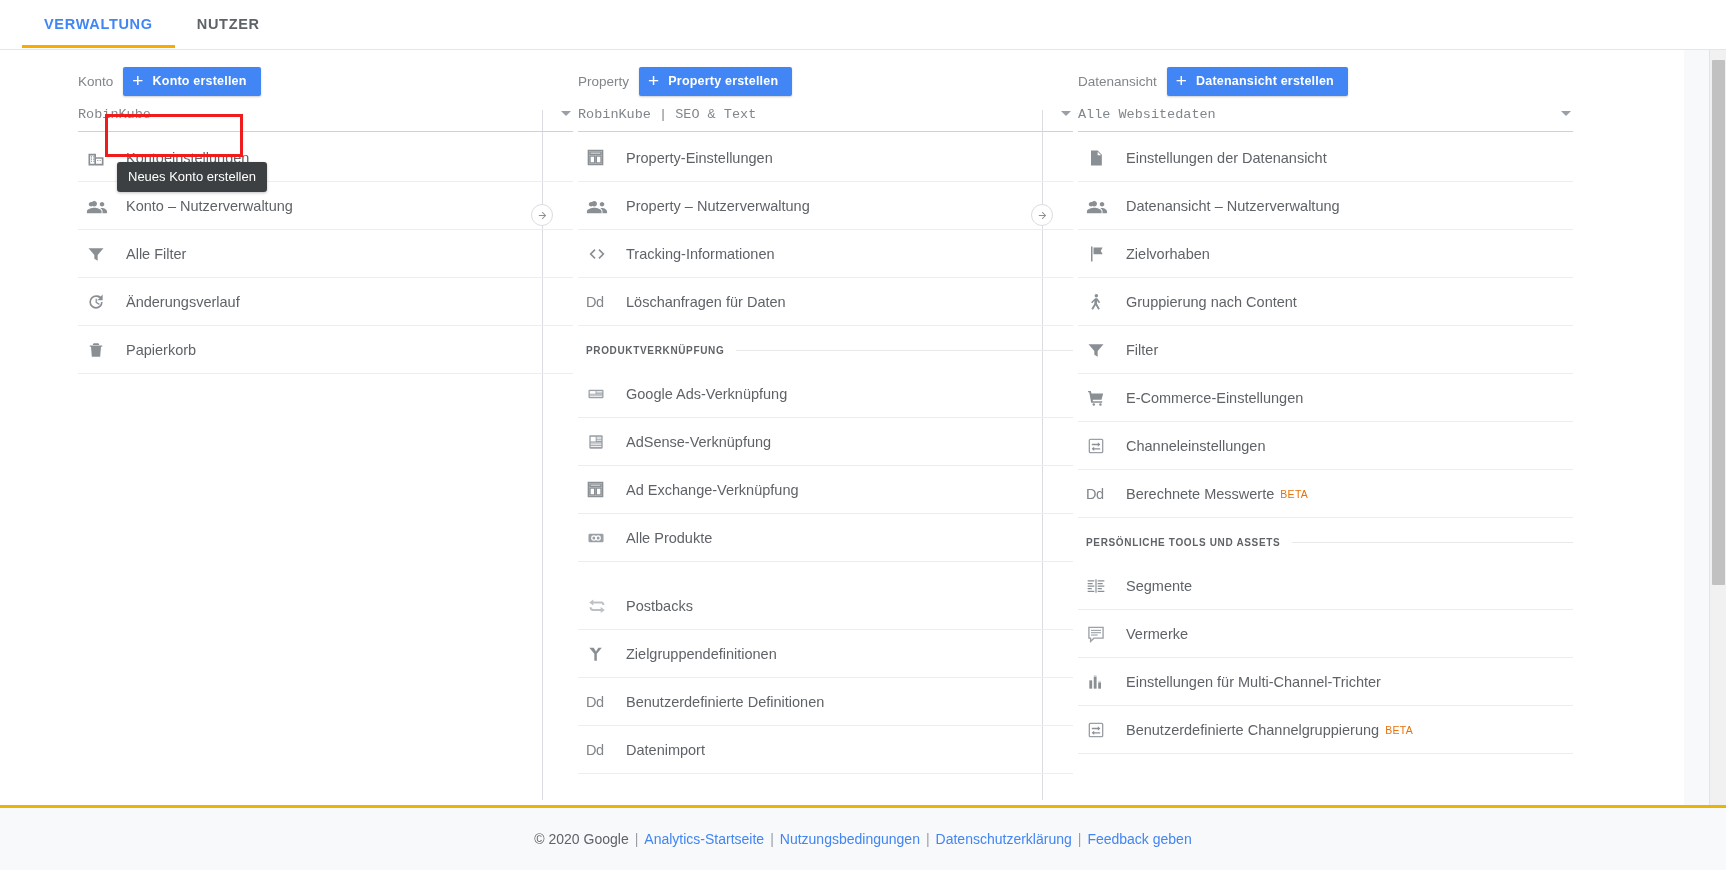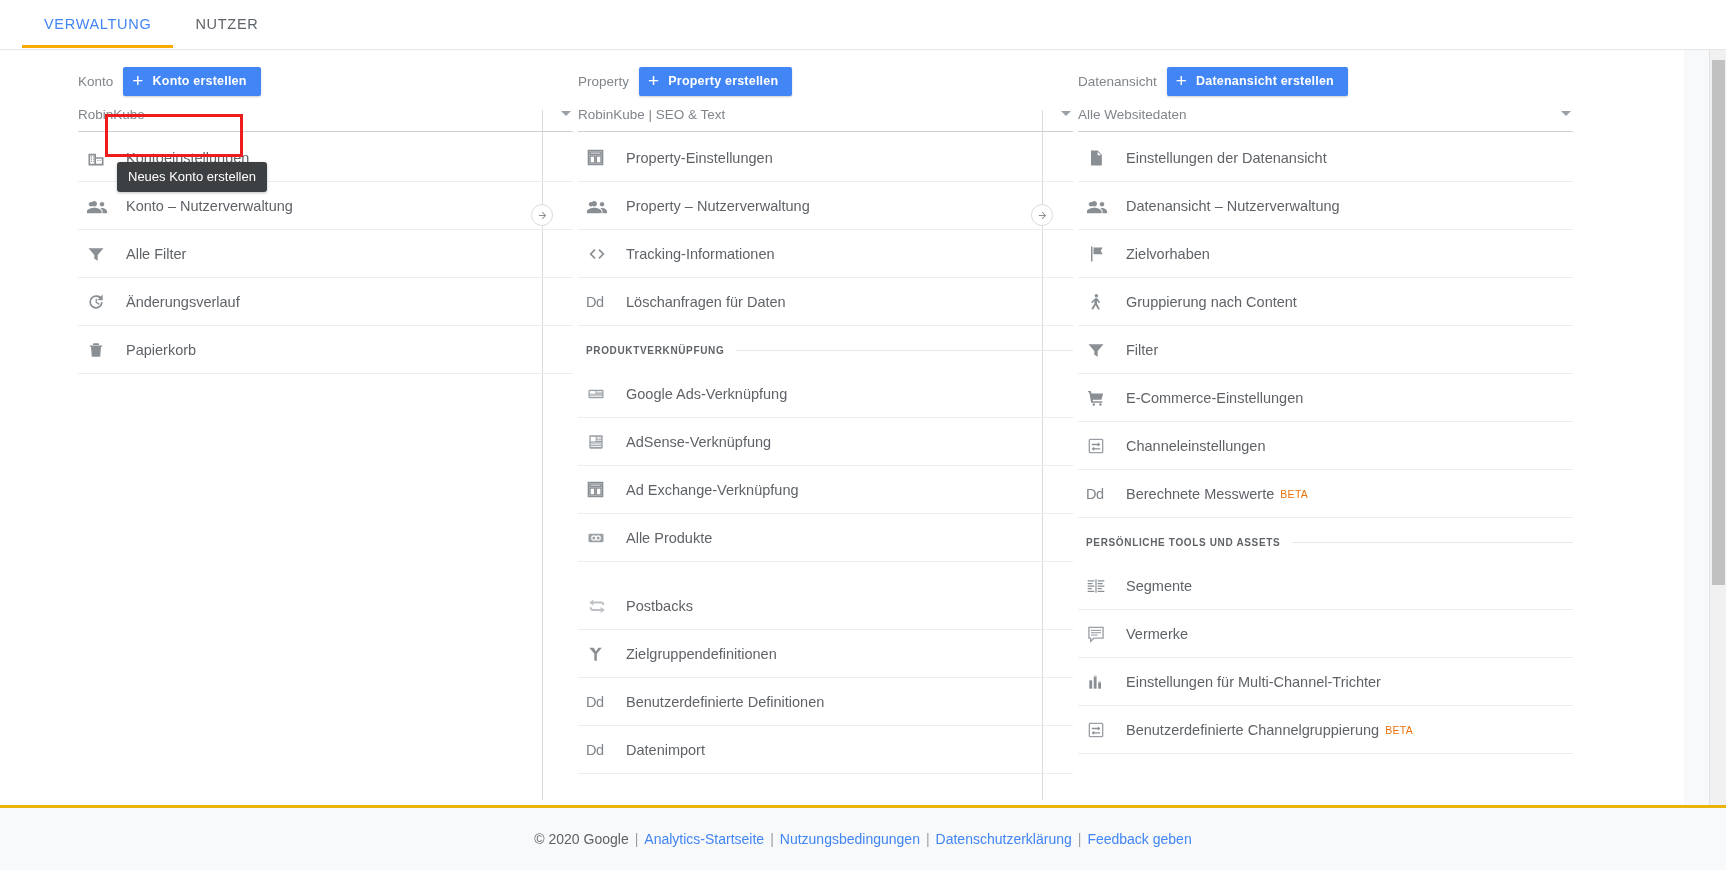--- a/index.html
+++ b/index.html
@@ -27,20 +27,21 @@
   .tab {
     height: 48px;
     display: flex;
     align-items: center;
     padding: 0 22px;
     font-size: 14.5px;
     letter-spacing: 0.7px;
     color: #5f6368;
     cursor: pointer;
     position: relative;
+    font-weight: bold;
   }
   .tab.active { color: #4285f4; }
   .tab.active::after {
     content: "";
     position: absolute;
     left: 0; right: 0; bottom: 0;
     height: 3px;
     background: #f9ab00;
   }
 
@@ -108,20 +109,21 @@
 
   
   .selector {
     position: relative;
     height: 34px;
     display: flex;
     align-items: center;
     border-bottom: 1px solid #cfd2d4;
     cursor: pointer;
     margin-top: 2px;
+    font-family: Liberation Mono, monospace;
   }
   .selector-text {
     font-size: 13.5px;
     color: #80868b;
     white-space: nowrap;
     overflow: hidden;
     text-overflow: ellipsis;
   }
   .caret {
     position: absolute;

